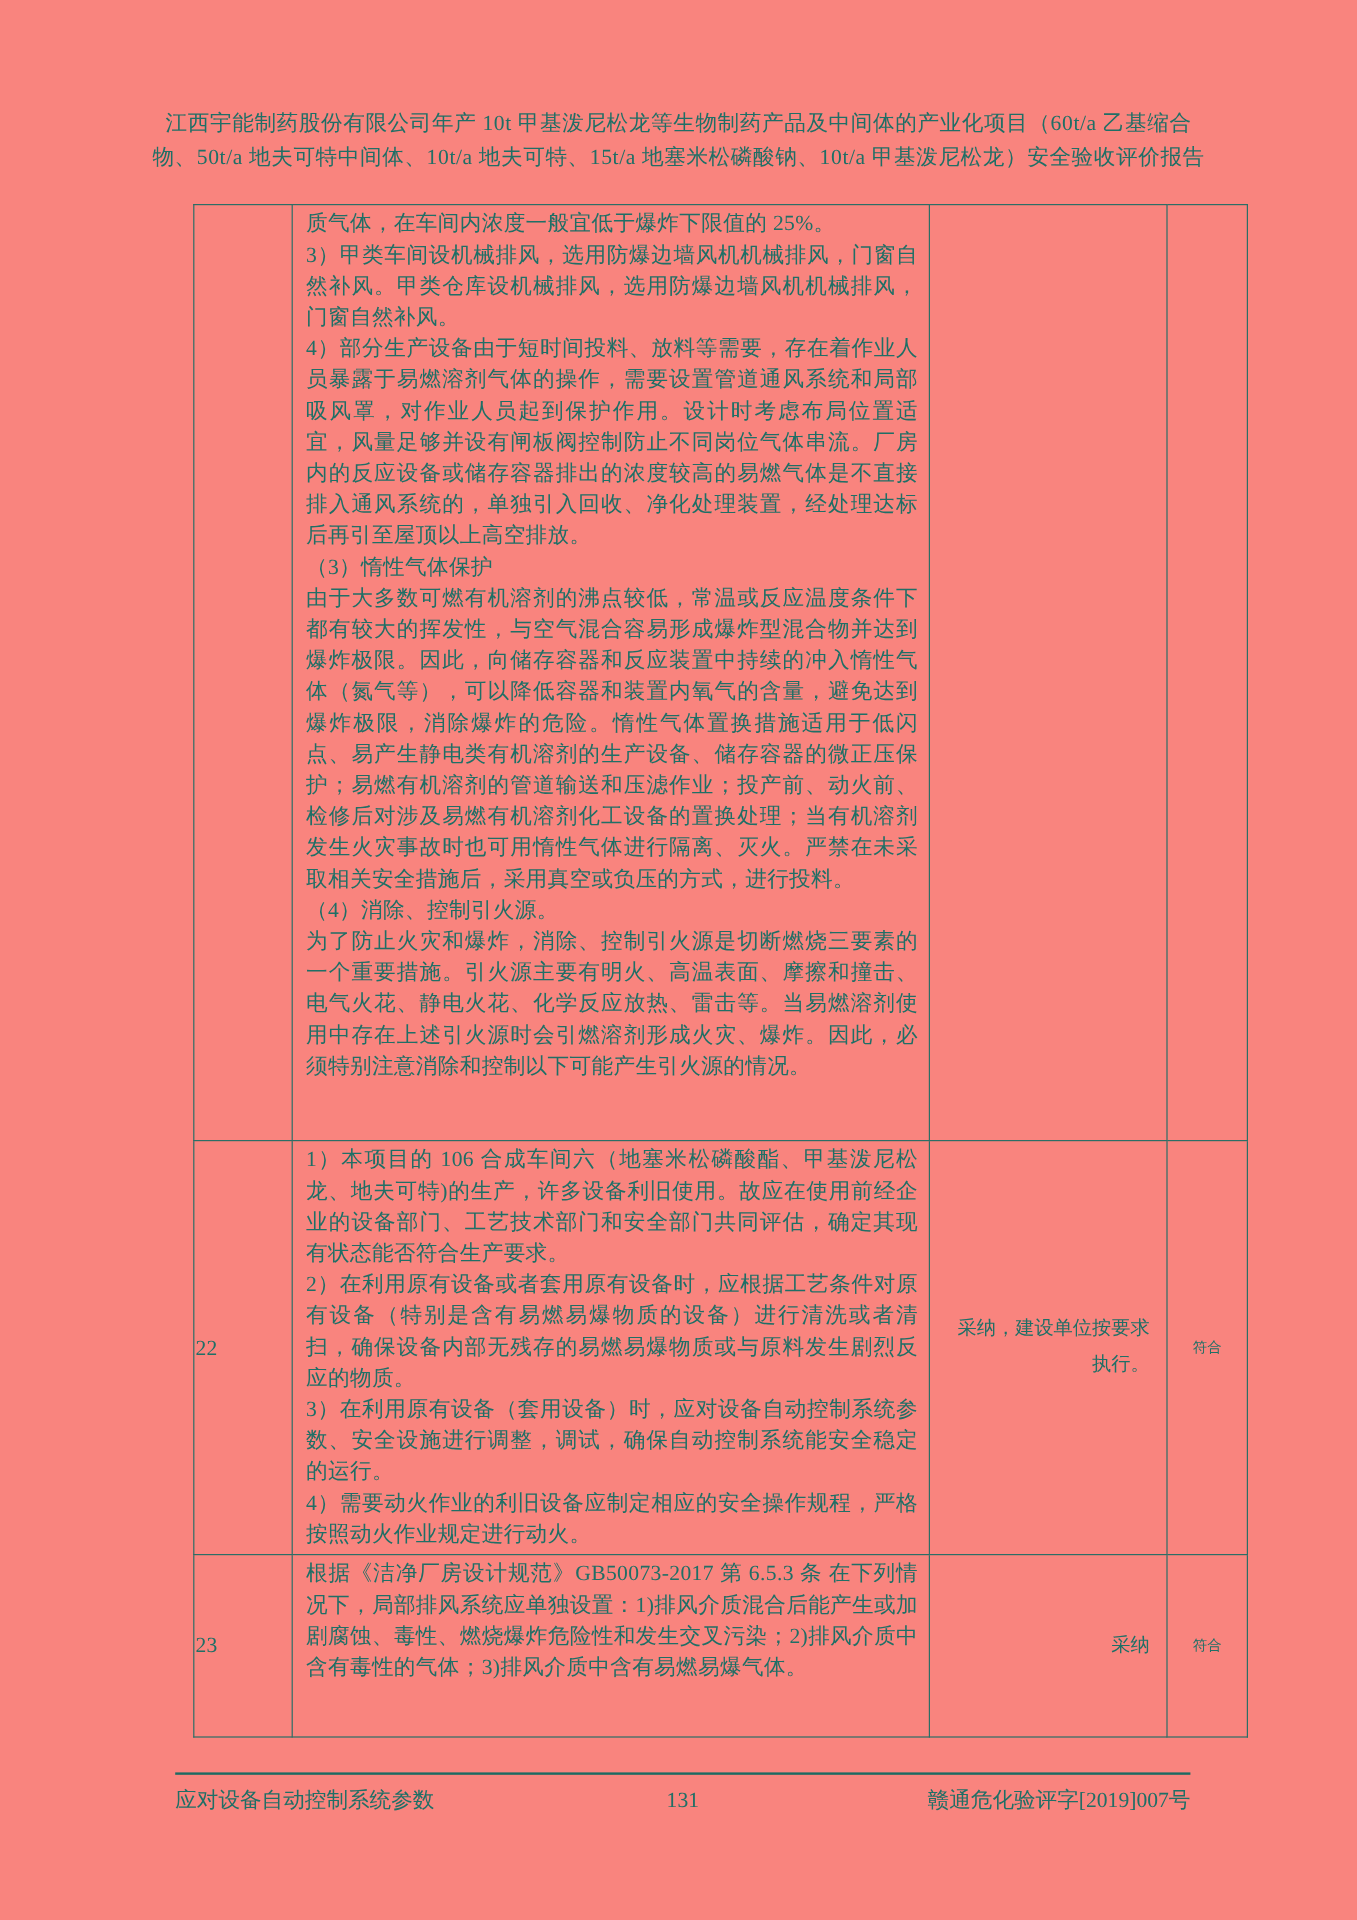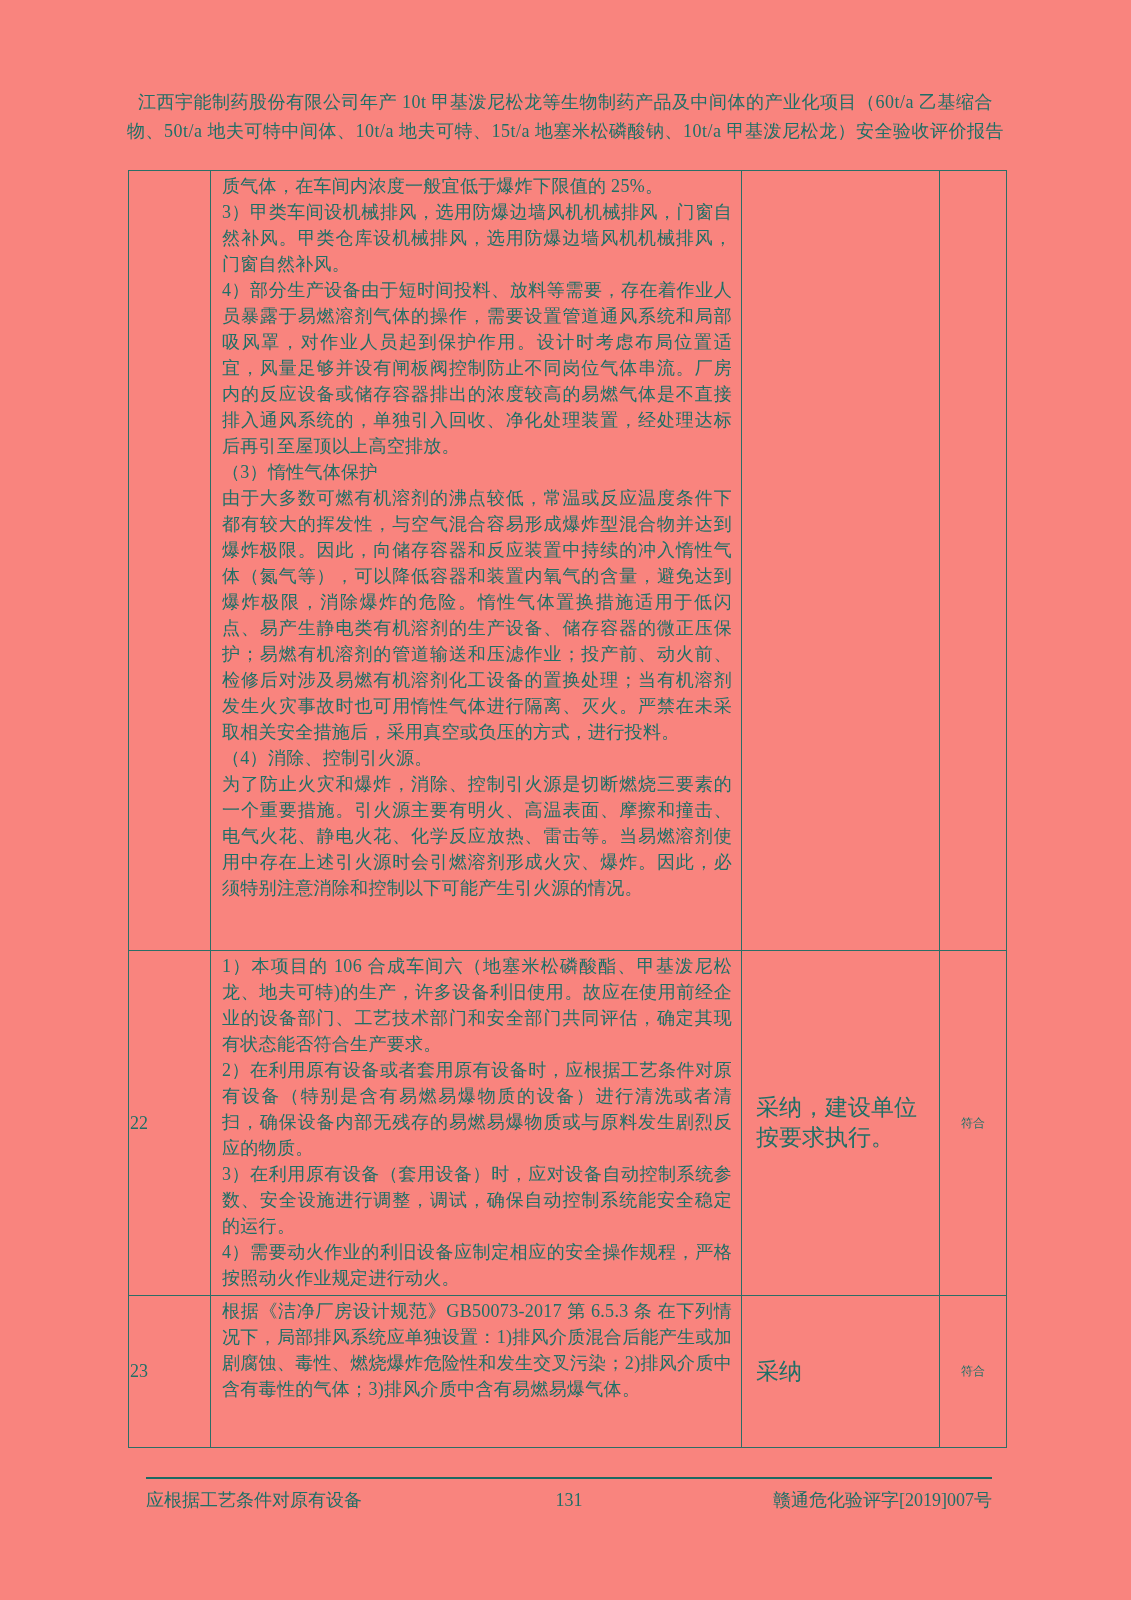--- a/index.html
+++ b/index.html
@@ -20,21 +20,21 @@
     width:891px;
     text-align:center;
     font-size:18px;
     line-height:29px;
     letter-spacing:0.5px;
     color:#1f6f66;
   }
   table.review-table {
     position:absolute;
     top:170px;
-    left:128px;
+    left:161px;
     width:878px;
     border-collapse:collapse;
     table-layout:fixed;
   }
   table.review-table td {
     border:1.5px solid #2c6e66;
     color:#1f6f66;
     box-sizing:border-box;
   }
   col.c-seq { width:82px; }
@@ -48,23 +48,23 @@
   .content-cell {
     vertical-align:top;
     padding:2px 9px 4px 11px;
     font-size:18px;
     line-height:26px;
     text-align:justify;
     white-space:pre-line;
     letter-spacing:0.3px;
   }
   .adoption-cell {
-    text-align:left;
+    text-align:right;
     vertical-align:middle;
-    font-size:23px;
+    font-size:16px;
     line-height:30px;
     padding:0 14px;
   }
   .conformity-cell {
     text-align:center;
     vertical-align:middle;
     font-size:12px;
   }
   .page-footer {
     position:absolute;
@@ -121,18 +121,18 @@
       <tr style="height:152px;">
         <td class="seq-cell">23</td>
         <td class="content-cell">根据《洁净厂房设计规范》GB50073-2017 第 6.5.3 条  在下列情况下，局部排风系统应单独设置：1)排风介质混合后能产生或加剧腐蚀、毒性、燃烧爆炸危险性和发生交叉污染；2)排风介质中含有毒性的气体；3)排风介质中含有易燃易爆气体。</td>
         <td class="adoption-cell">采纳</td>
         <td class="conformity-cell">符合</td>
       </tr>
     </tbody>
   </table>
 
   <div class="page-footer">
-    <span class="footer-left">应根据工艺条件对原有设备</span>
+    <span class="footer-left">应对设备自动控制系统参数</span>
     <span class="footer-mid">131</span>
     <span class="footer-right">赣通危化验评字[2019]007号</span>
   </div>
 
 </div>
 
 </body></html>

